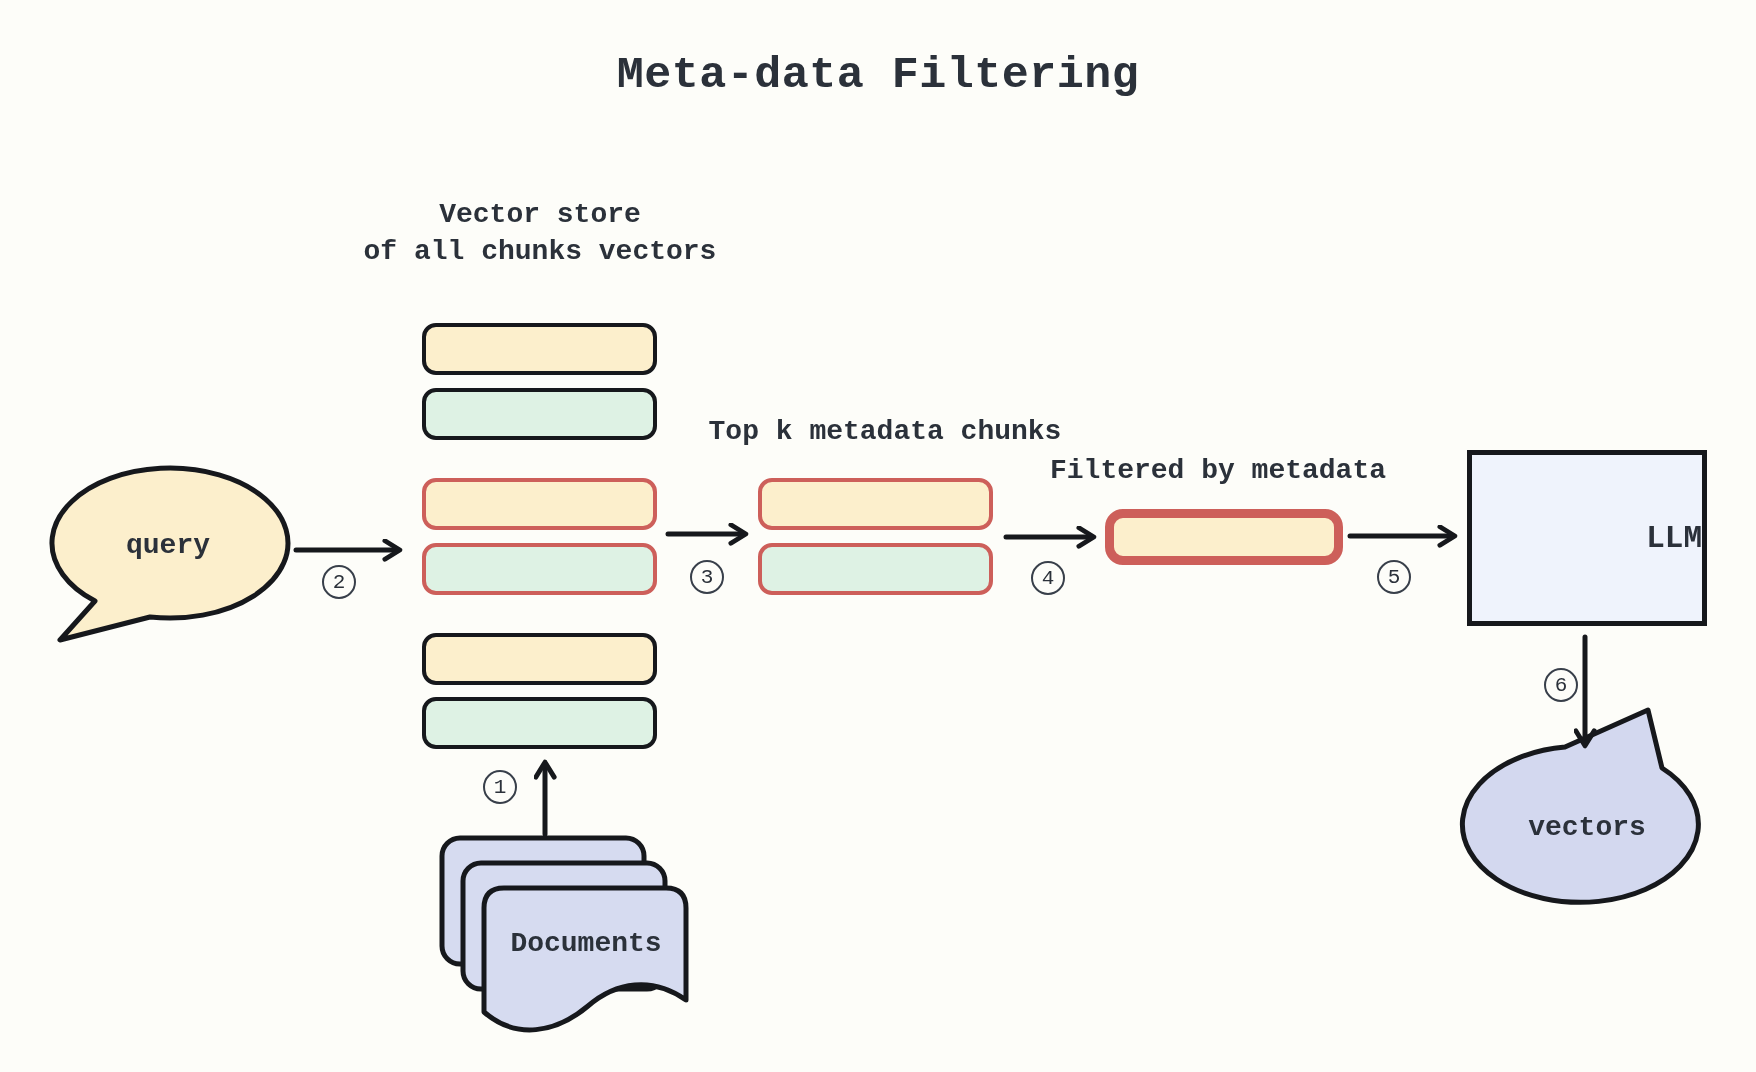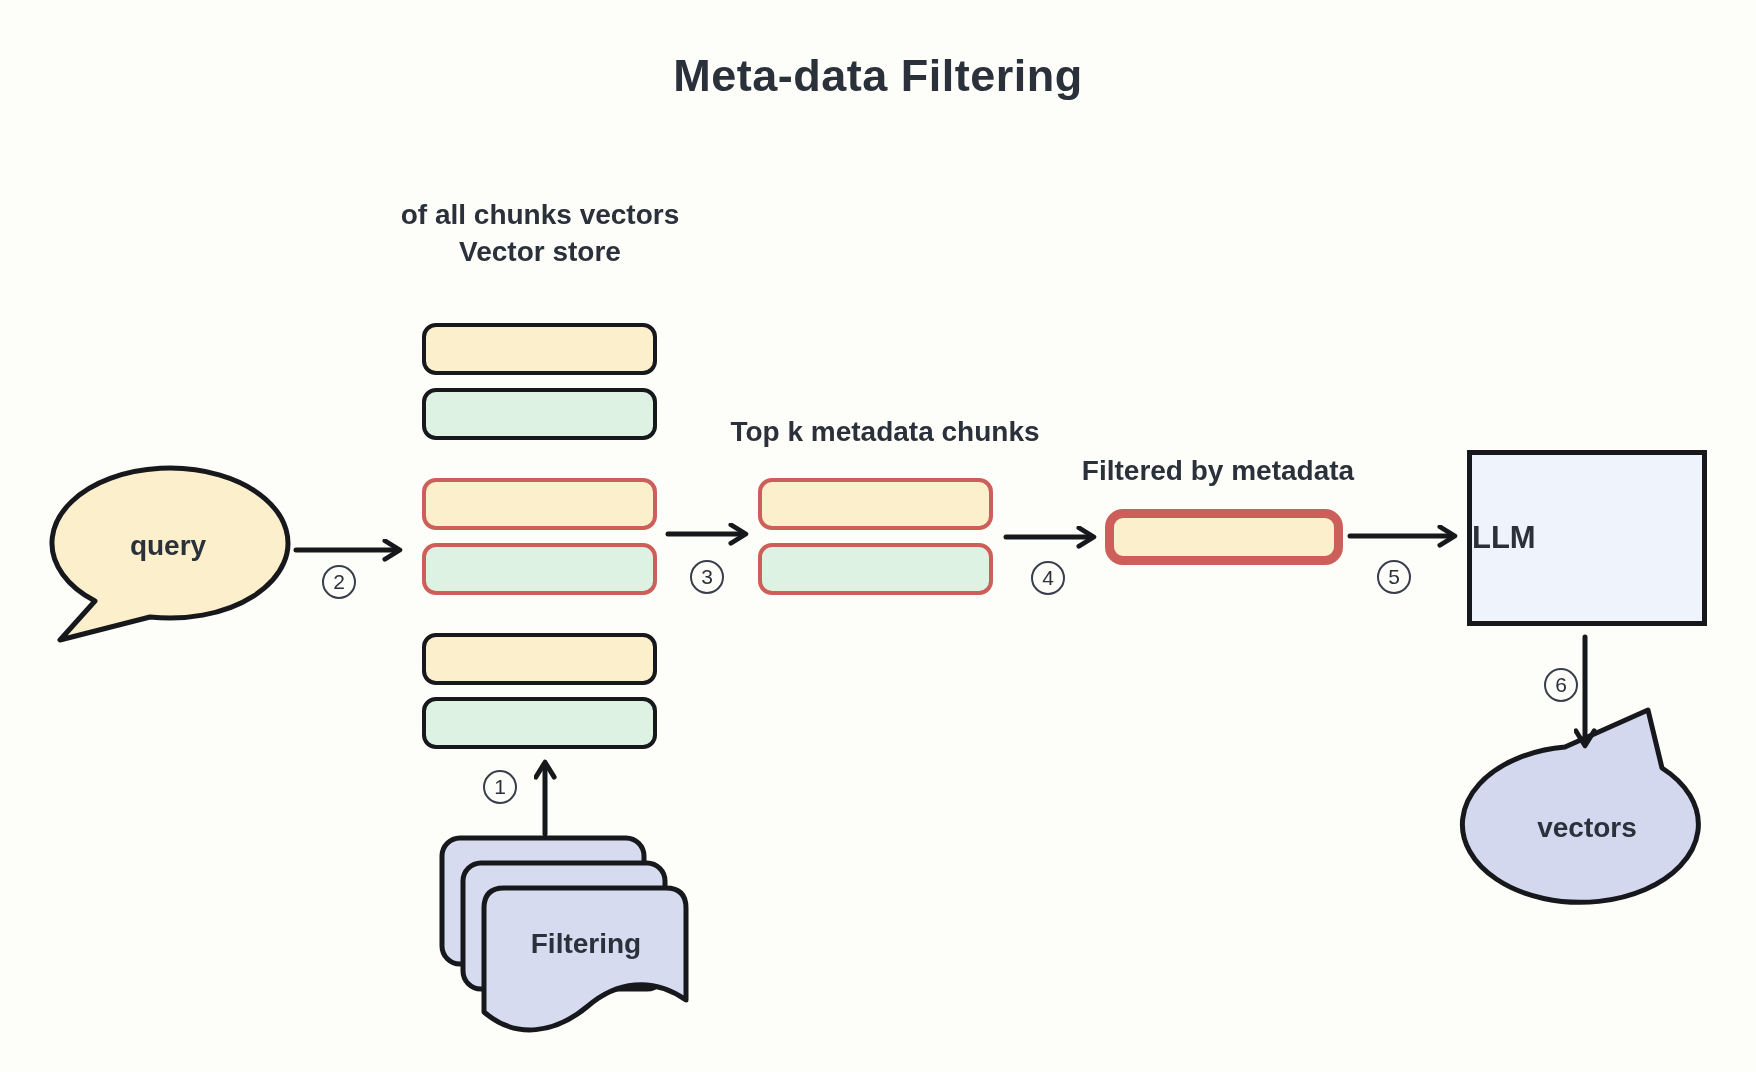--- a/index.html
+++ b/index.html
@@ -1,20 +1,20 @@
 <!DOCTYPE html>
 <html style="--bg: #fdfdf9; --ink: #16181c; --text: #2b313a; --chunk-yellow: #fcefcc; --chunk-green: #def2e4; --red-border: #cd5f5a; --lavender: #d6dbf0; --llm-fill: #eff3fc; --answer-fill: #d3d8ef;"><head>
 <meta charset="utf-8">
 <style>
   html,body { margin:0; padding:0; background:var(--bg,#fdfdf9); }
   * { box-sizing:border-box; }
   #canvas {
     position:relative; width:1756px; height:1072px;
     background:var(--bg,#fdfdf9); overflow:hidden;
-    font-family:Liberation Sans, sans-serif; color:var(--text,#2b313a);
+    font-family:Liberation Mono, monospace; color:var(--text,#2b313a);
   }
   .label { position:absolute; font-weight:700; color:var(--text,#2b313a); }
   .title { top:50px; left:0; width:100%; text-align:center; font-size:45px; letter-spacing:0.5px; }
   .node-label { font-size:28px; text-align:center; }
   .svg-layer { position:absolute; left:0; top:0; width:1756px; height:1072px; }
 
   
   .chunk { position:absolute; height:52px; border-radius:14px; }
   .chunk.f-yellow { background:var(--chunk-yellow,#fcefcc); }
   .chunk.f-green  { background:var(--chunk-green,#def2e4); }
@@ -25,21 +25,21 @@
   .filtered-chunk {
     position:absolute; left:1105px; top:509px; width:238px; height:56px;
     border:9px solid var(--red-border,#cd5f5a); border-radius:18px;
     background:var(--chunk-yellow,#fcefcc);
   }
 
   
   .llm-box {
     position:absolute; left:1467px; top:450px; width:240px; height:176px;
     background:var(--llm-fill,#eff3fc); border:5px solid var(--ink,#16181c);
-    display:flex; align-items:center; justify-content:flex-start;
+    display:flex; align-items:center; justify-content:flex-end;
     font-weight:700; font-size:31px; color:var(--text,#2b313a);
   }
 
   
   .stepnum {
     position:absolute; width:34px; height:34px; border-radius:50%;
     border:2px solid #383f4a; display:flex; align-items:center; justify-content:center;
     font-size:21px; color:var(--text,#2b313a); background:transparent;
   }
 </style>
@@ -72,22 +72,22 @@
     <path d="M 296 550 H 398" stroke="#16181c" stroke-width="5" stroke-linecap="round" fill="none" marker-end="url(#arrowhead)"></path>
     <path d="M 668 534 H 744" stroke="#16181c" stroke-width="5" stroke-linecap="round" fill="none" marker-end="url(#arrowhead)"></path>
     <path d="M 1006 537 H 1092" stroke="#16181c" stroke-width="5" stroke-linecap="round" fill="none" marker-end="url(#arrowhead)"></path>
     <path d="M 1350 536 H 1453" stroke="#16181c" stroke-width="5" stroke-linecap="round" fill="none" marker-end="url(#arrowhead)"></path>
     <path d="M 1585 637 V 744" stroke="#16181c" stroke-width="5" stroke-linecap="round" fill="none" marker-end="url(#arrowhead)"></path>
   </svg>
 
   <div class="label title">Meta-data Filtering</div>
 
   <div class="label node-label" style="left:290px; top:196px; width:500px; line-height:37px;">
+    <div>Vector store</div>
     <div>of all chunks vectors</div>
-    <div>Vector store</div>
   </div>
 
   <div class="chunk vs-chunk f-yellow b-black" style="top:323px"></div>
   <div class="chunk vs-chunk f-green  b-black" style="top:388px"></div>
   <div class="chunk vs-chunk f-yellow b-red" style="top:478px"></div>
   <div class="chunk vs-chunk f-green  b-red" style="top:543px"></div>
   <div class="chunk vs-chunk f-yellow b-black" style="top:633px"></div>
   <div class="chunk vs-chunk f-green  b-black" style="top:697px"></div>
 
   <div class="label node-label" style="left:680px; top:416px; width:410px;">Top k metadata chunks</div>
@@ -96,21 +96,21 @@
 
   <div class="label node-label" style="left:1018px; top:455px; width:400px;">Filtered by metadata</div>
   <div class="filtered-chunk"></div>
 
   <div class="llm-box">
     <span>LLM</span>
   </div>
 
   <div class="label node-label" style="left:68px; top:530px; width:200px;">query</div>
   <div class="label node-label" style="left:1487px; top:812px; width:200px;">vectors</div>
-  <div class="label node-label" style="left:486px; top:928px; width:200px;">Filtering</div>
+  <div class="label node-label" style="left:486px; top:928px; width:200px;">Documents</div>
 
   <div class="stepnum" style="left:483px;  top:770px">1</div>
   <div class="stepnum" style="left:322px;  top:565px">2</div>
   <div class="stepnum" style="left:690px;  top:560px">3</div>
   <div class="stepnum" style="left:1031px; top:561px">4</div>
   <div class="stepnum" style="left:1377px; top:560px">5</div>
   <div class="stepnum" style="left:1544px; top:668px">6</div>
 
 </div>
 

